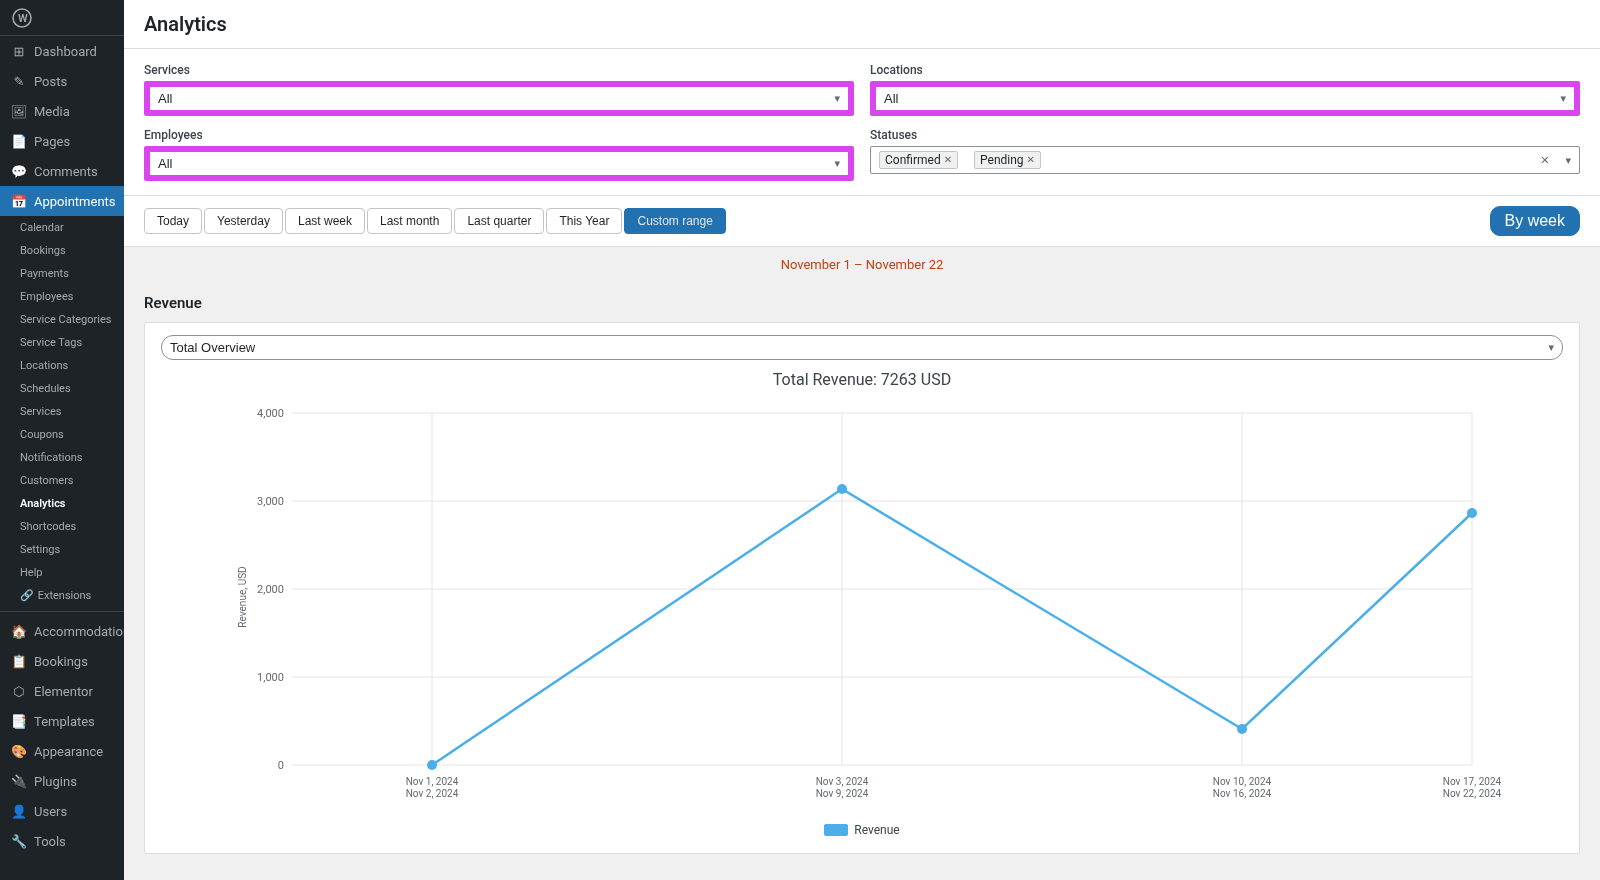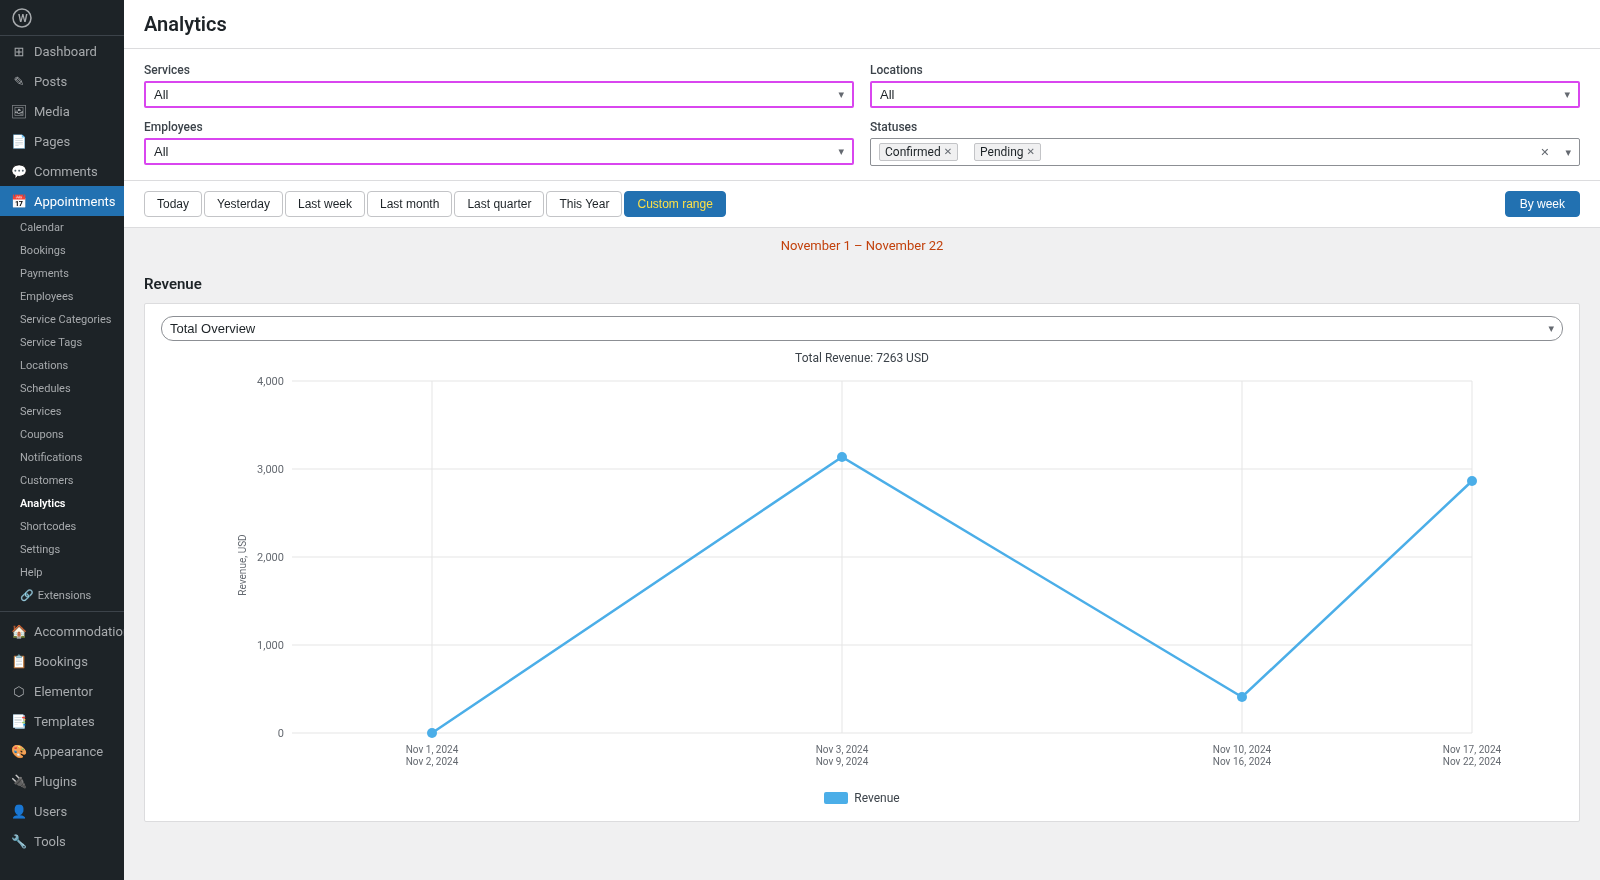--- a/index.html
+++ b/index.html
@@ -100,21 +100,21 @@
       flex-direction: column;
       gap: 4px;
     }
     .filter-label {
       font-size: 12px;
       color: #3c434a;
       font-weight: 500;
     }
     .filter-select-wrap {
       position: relative;
-      border: 2px solid #d946ef;
+      border: 6px solid #d946ef;
       background: #fff;
       display: flex;
       align-items: center;
       padding: 4px 8px;
       border-radius: 2px;
     }
     .filter-select-wrap select {
       appearance: none;
       border: none;
       outline: none;
@@ -182,29 +182,29 @@
     }
     .range-btn {
       padding: 5px 12px;
       font-size: 12px;
       border: 1px solid #c3c4c7;
       background: #fff;
       color: #1d2327;
       cursor: pointer;
       border-radius: 4px;
     }
-    .range-btn.active { background: #2271b1; color: #fde047; border-color: #2271b1; }
+    .range-btn.active { background: #2271b1; color: #e5e5e5; border-color: #2271b1; }
     .by-week-btn {
       margin-left: auto;
       padding: 5px 14px;
-      font-size: 12px;
+      font-size: 16px;
       background: #2271b1;
       color: #fff;
       border: 1px solid #2271b1;
-      border-radius: 4px;
+      border-radius: 10px;
       cursor: pointer;
     }
 
     
     .date-range-label {
       text-align: center;
       padding: 10px 0 6px;
       font-size: 13px;
       color: #c2410c;
       background: #f0f0f1;
@@ -248,23 +248,23 @@
     }
     .chart-select-wrap .chevron {
       position: absolute;
       right: 8px;
       color: #646970;
       font-size: 11px;
       pointer-events: none;
     }
     .chart-title {
       text-align: center;
-      font-size: 12px;
+      font-size: 16px;
       color: #3c434a;
-      margin-bottom: 0;
+      margin-bottom: 8px;
     }
 
     
     .chart-svg-wrap {
       width: 100%;
       position: relative;
     }
 
     .chart-legend {
       display: flex;

